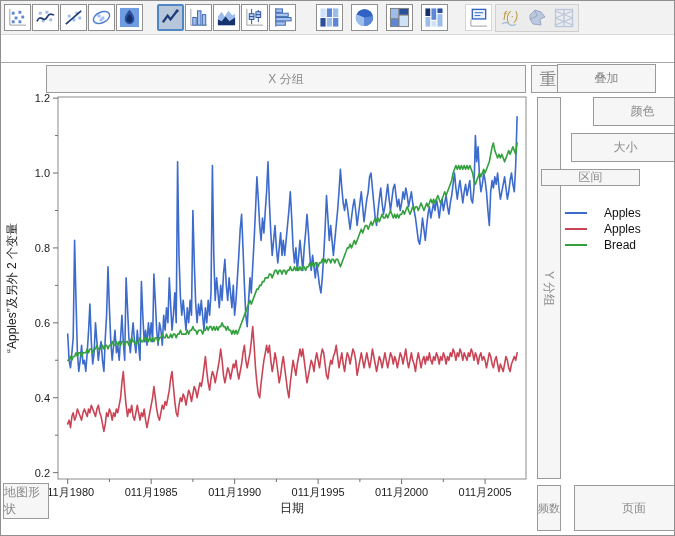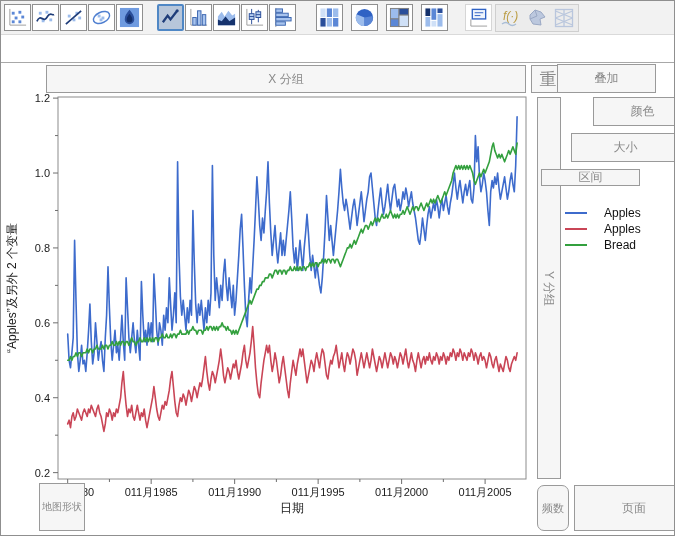--- a/index.html
+++ b/index.html
@@ -260,27 +260,27 @@
 
   <div class="zone" style="left:45px;top:64px;width:480px;height:28px;">
     <span>X 分组</span>
   </div>
   <div class="zone" style="left:530px;top:64px;width:51px;height:28px;font-size:17px;">
     <span>重叠</span>
   </div>
   <div class="zone vert" style="left:536px;top:96px;width:24px;height:382px;">
     <span>Y 分组</span>
   </div>
-  <div class="zone" style="left:536px;top:484px;width:32px;height:46px;font-size:11px;border-radius:7px;">
+  <div class="zone" style="left:536px;top:484px;width:24px;height:46px;font-size:11px;">
     <span>频数</span>
   </div>
   <div class="zone" style="left:573px;top:484px;width:120px;height:46px;">
     <span>页面</span>
   </div>
-  <div class="zone" style="left:2px;top:482px;width:46px;height:48px;font-size:10px;margin-left:36px;">
+  <div class="zone" style="left:2px;top:482px;width:46px;height:36px;font-size:12px;">
     <span>地图形状</span>
   </div>
 
   <div class="zone" style="left:556px;top:63px;width:99px;height:29px;">
     <span>叠加</span>
   </div>
   <div class="zone" style="left:592px;top:96px;width:99px;height:29px;">
     <span>颜色</span>
   </div>
   <div class="zone" style="left:570px;top:132px;width:109px;height:29px;">

